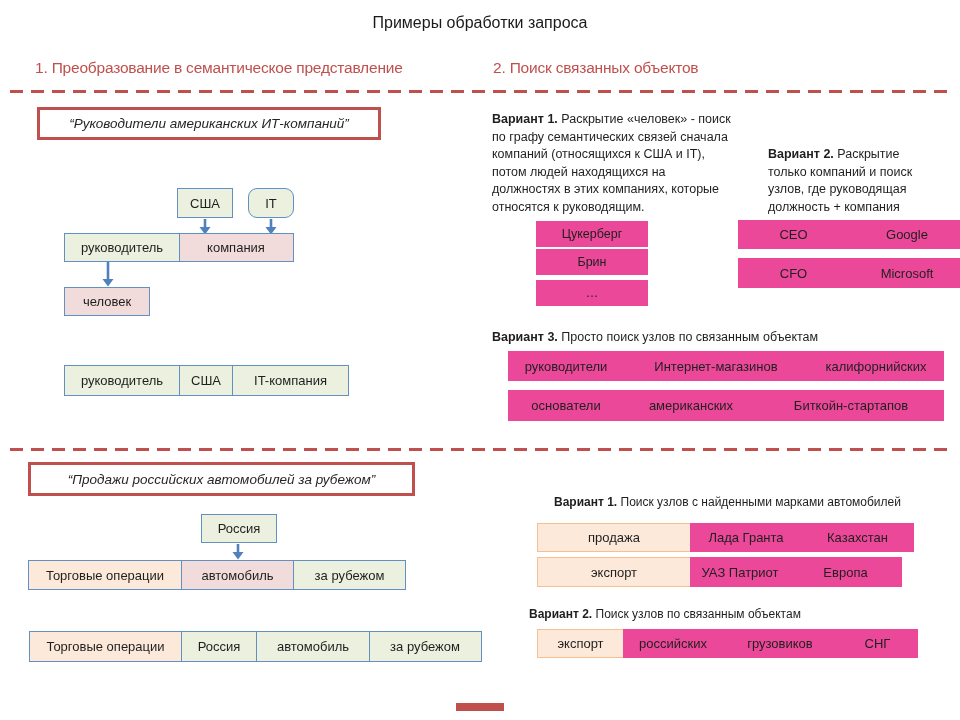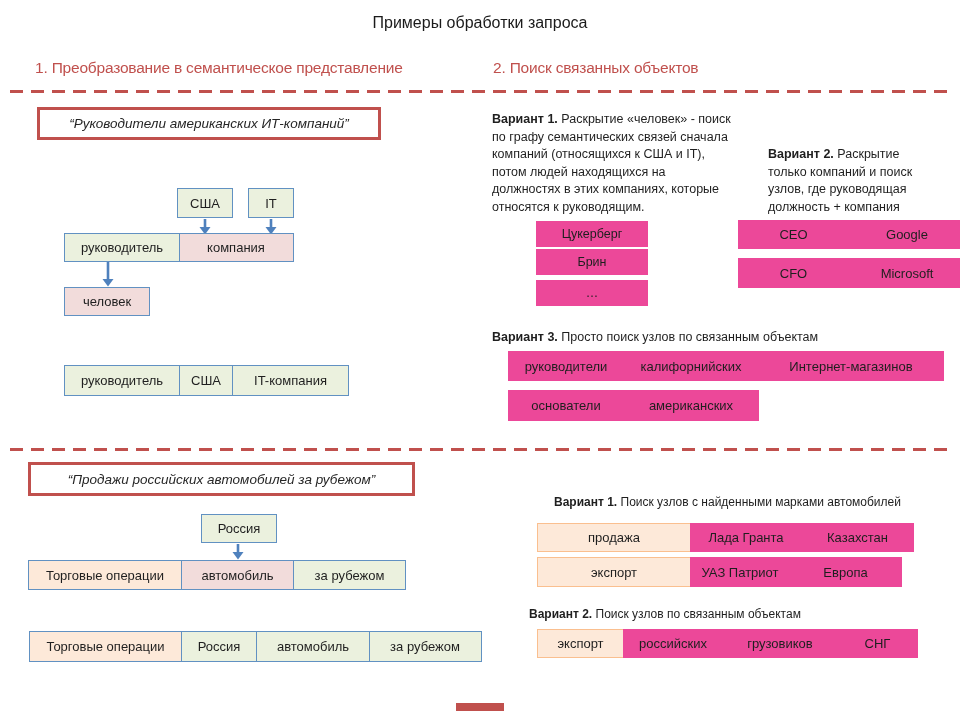--- a/index.html
+++ b/index.html
@@ -34,21 +34,21 @@
 <div class="abs hdr" style="left:35px;top:59px;">1. Преобразование в семантическое представление</div>
 <div class="abs hdr" style="left:493px;top:59px;">2. Поиск связанных объектов</div>
 
 <div class="abs dash" style="left:10px;top:90px;width:941px;"></div>
 
 <div class="abs quote" style="left:37px;top:107px;width:344px;height:33px;">
   <span>“Руководители американских ИТ-компаний”</span>
 </div>
 
 <div class="abs cell bcell green" style="left:177px;top:188px;width:56px;height:30px;">США</div>
-<div class="abs cell bcell green" style="left:248px;top:188px;width:46px;height:30px;">IT</div>
+<div class="abs cell bcell green" style="left:248px;top:188px;width:46px;height:30px;border-radius:9px;">IT</div>
 
 <div class="abs arrow" style="left:198px;top:219px;">
   <svg width="14" height="16">
       <line x1="7" y1="0" x2="7" y2="9" stroke="#4F81BD" stroke-width="2.6"></line>
       <polygon points="1.5,8 12.5,8 7,15.5" fill="#4F81BD"></polygon>
     </svg>
 </div>
 <div class="abs arrow" style="left:264px;top:219px;">
   <svg width="14" height="16">
       <line x1="7" y1="0" x2="7" y2="9" stroke="#4F81BD" stroke-width="2.6"></line>
@@ -104,26 +104,27 @@
   <div class="cell gcell" style="width:111px;height:30px;">CFO</div>
   <div class="cell gcell" style="width:118px;height:30px;">Microsoft</div>
 </div>
 
 <div class="abs vtext" style="left:492px;top:329px;white-space:nowrap;">
   <b>Вариант 3. </b><span>Просто поиск узлов по связанным объектам</span>
 </div>
 
 <div class="abs row gray" style="left:492px;top:351px;">
   <div class="cell gcell" style="width:116px;height:30px;">руководители</div>
+  <div class="cell gcell" style="width:186px;height:30px;">Интернет-магазинов</div>
   <div class="cell gcell" style="width:136px;height:30px;">калифорнийских</div>
-  <div class="cell gcell" style="width:186px;height:30px;">Интернет-магазинов</div>
 </div>
 <div class="abs row gray" style="left:492px;top:390px;">
   <div class="cell gcell" style="width:116px;height:31px;">основатели</div>
   <div class="cell gcell" style="width:136px;height:31px;">американских</div>
+  <div class="cell gcell" style="width:186px;height:31px;">Биткойн-стартапов</div>
 </div>
 
 <div class="abs dash" style="left:10px;top:448px;width:941px;"></div>
 
 <div class="abs quote" style="left:28px;top:462px;width:387px;height:34px;">
   <span>“Продажи российских автомобилей за рубежом”</span>
 </div>
 
 <div class="abs cell bcell green" style="left:201px;top:514px;width:76px;height:29px;">Россия</div>
 

